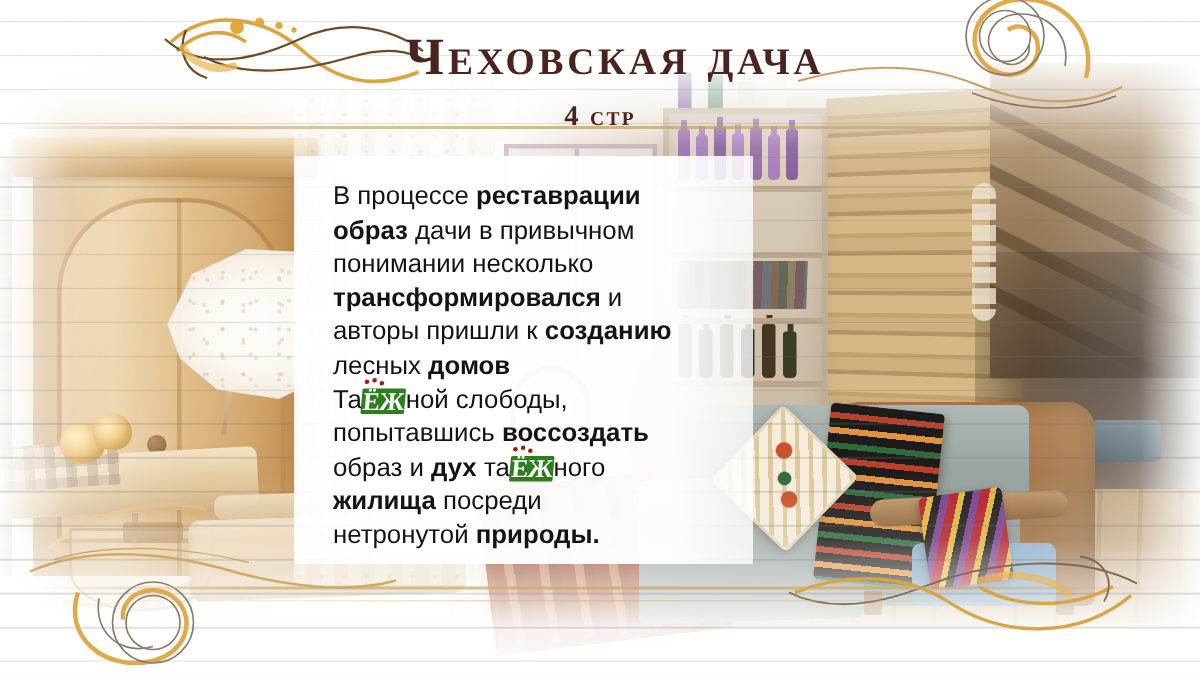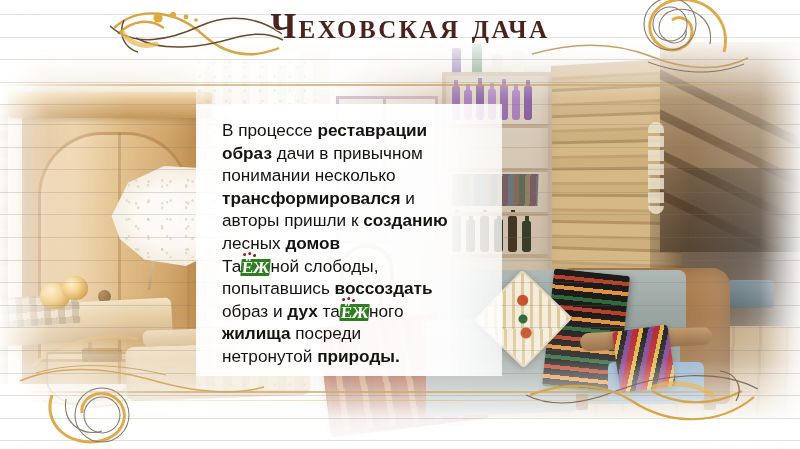--- a/index.html
+++ b/index.html
@@ -332,21 +332,21 @@
 
   
   .header{position:absolute;left:0;right:0;top:8px;text-align:center;}
   .title{
     font-family:"Liberation Serif", serif;
     font-weight:bold;
     font-size:35px;
     letter-spacing:2.5px;
     color:#4a241c;
     line-height:1;
-    margin:1px;
+    margin:12px;
     font-variant:small-caps;
     text-shadow:0 1px 0 rgba(255,255,255,.8);
     padding-left:20px;
   }
   .subtitle{
     font-family:"Liberation Serif", serif;
     font-weight:bold;
     font-size:19px;
     letter-spacing:1.5px;
     color:#4a241c;
@@ -558,17 +558,18 @@
     </g>
     <path d="M60 58 C76 70 100 72 118 66" fill="none" stroke="#eab958" stroke-width="5" stroke-linecap="round" opacity=".7"></path>
   </svg>
 
   <div class="hair-top"></div>
   <div class="hair-bot1"></div>
   <div class="hair-bot2"></div>
 
   <div class="header">
     <h1 class="title">Чеховская дача</h1>
+    <div class="subtitle">4 стр</div>
   </div>
 
   <div class="body-text" id="body-text"><div><span>В процессе </span><b>реставрации</b></div><div><b>образ</b><span> дачи в привычном</span></div><div><span>понимании несколько</span></div><div><b>трансформировался</b><span> и</span></div><div><span>авторы пришли к </span><b>созданию</b></div><div><span>лесных </span><b>домов</b></div><div><span>Та</span><span class="yozh">ЁЖ<span class="dots"><i></i><i></i><i></i></span></span><span>ной слободы,</span></div><div><span>попытавшись </span><b>воссоздать</b></div><div><span>образ и </span><b>дух</b><span> та</span><span class="yozh">ЁЖ<span class="dots"><i></i><i></i><i></i></span></span><span>ного</span></div><div><b>жилища</b><span> посреди</span></div><div><span>нетронутой </span><b>природы.</b></div></div>
 
 </div>
 
 </body></html>

